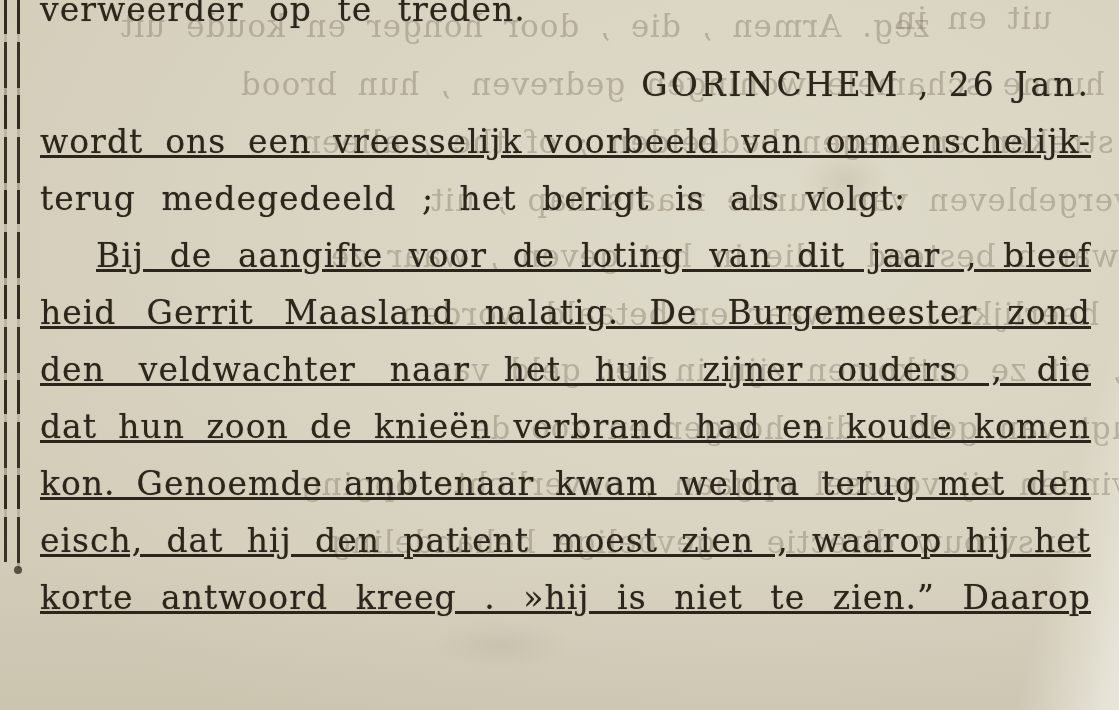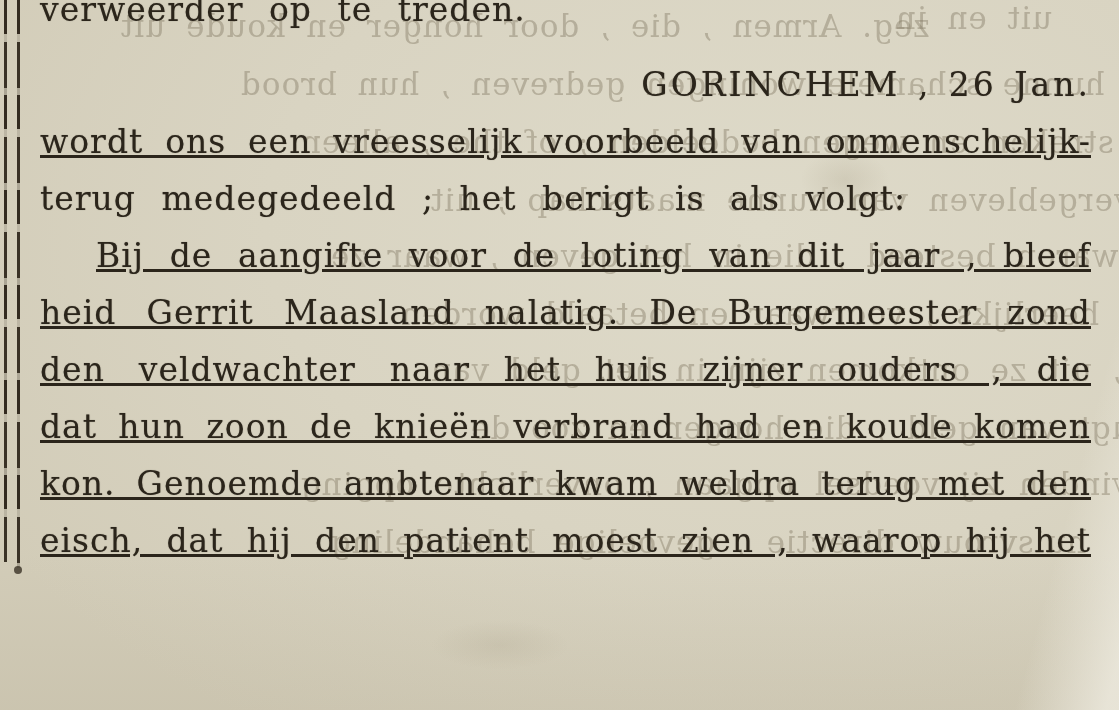--- a/index.html
+++ b/index.html
@@ -99,15 +99,16 @@
       <span class="dateline">GORINCHEM , 26 Jan.</span>
     </div>
     <div class="line just">wordt ons een vreesselijk voorbeeld van onmenschelijk-</div>
     <div class="line endline">terug medegedeeld ; het berigt is als volgt:</div>
     <div class="line just indent">Bij de aangifte voor de loting van dit jaar , bleef ze-</div>
     <div class="line just">heid Gerrit Maasland nalatig.  De Burgemeester zond</div>
     <div class="line just">den veldwachter naar het huis zijner ouders , die zeiden</div>
     <div class="line just">dat hun zoon de knieën verbrand had en koude komen</div>
     <div class="line just">kon.  Genoemde ambtenaar kwam weldra terug met den</div>
     <div class="line just">eisch, dat hij den patient moest zien , waarop hij het</div>
+    <div class="line just">korte antwoord kreeg . »hij is niet te zien.”  Daarop</div>
   </div>
 
 </div>
 
 </body></html>

